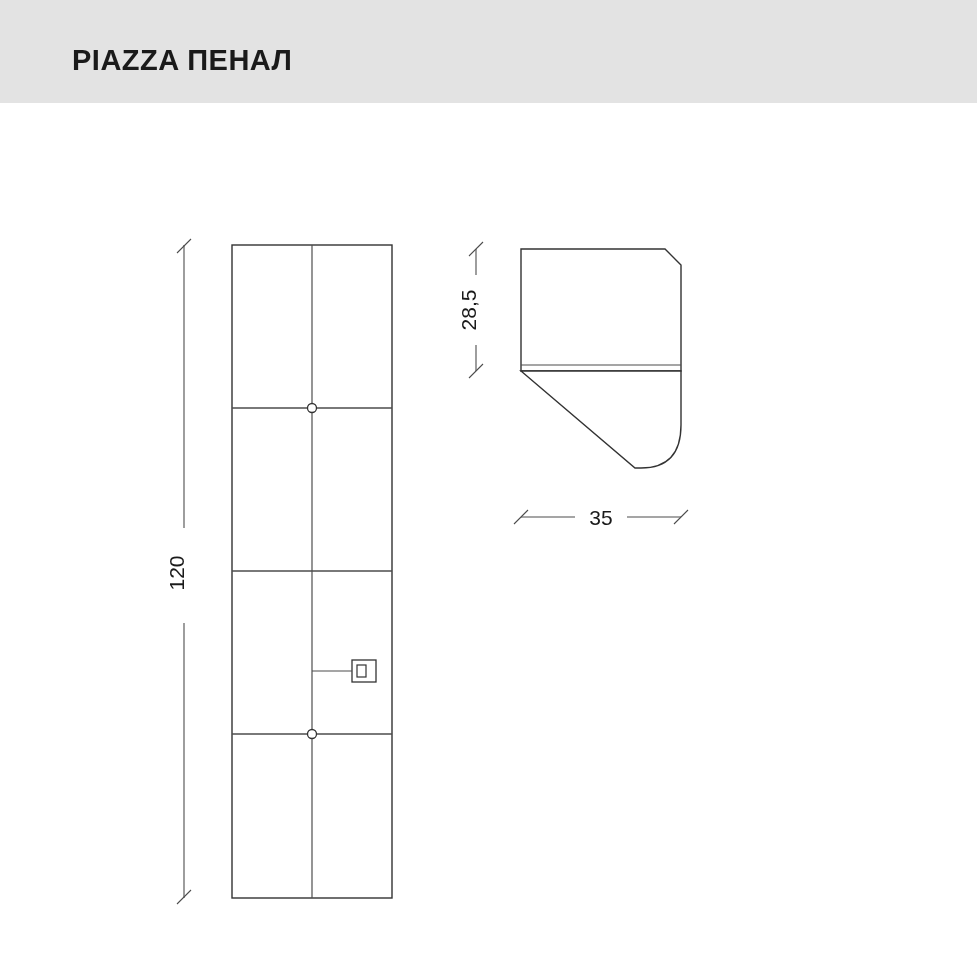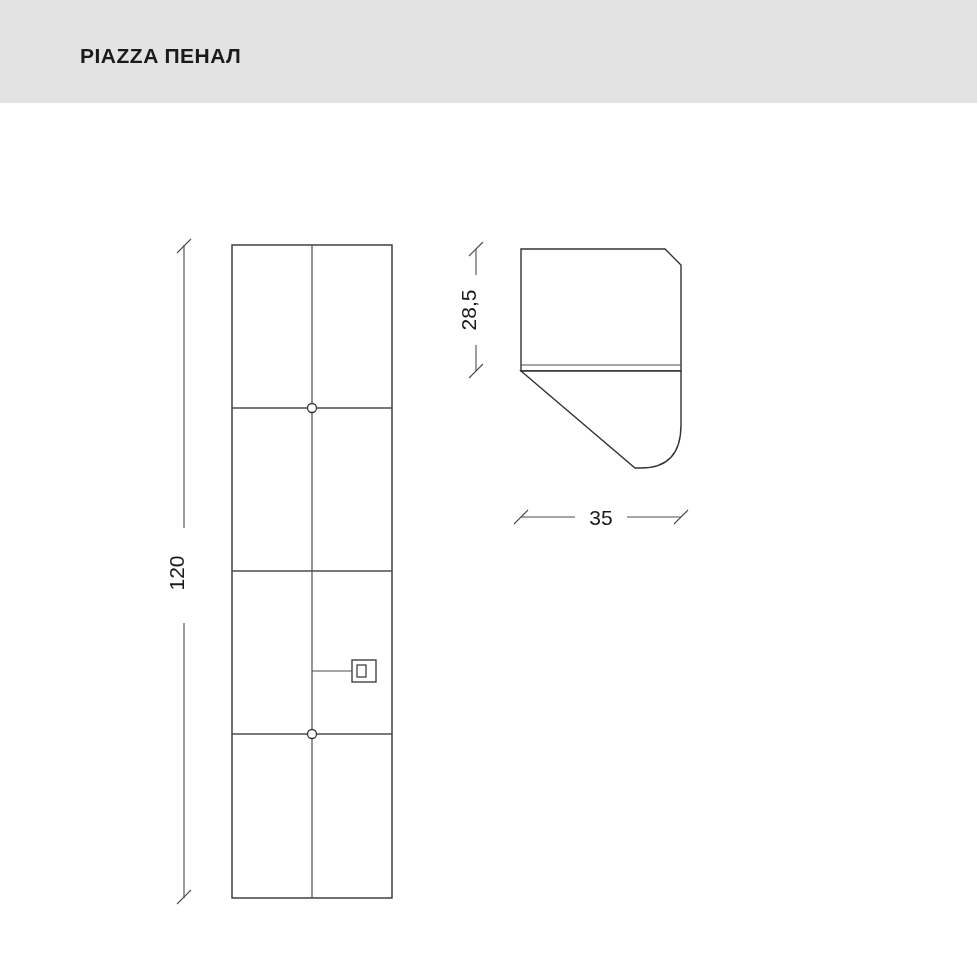--- a/index.html
+++ b/index.html
@@ -17,23 +17,23 @@
   #header-bar {
     position: absolute;
     left: 0;
     top: 0;
     width: 977px;
     height: 103px;
     background: #e3e3e3;
   }
   #page-title {
     position: absolute;
-    left: 80px;
+    left: 72px;
     top: 44px;
-    font-size: 21px;
+    font-size: 29px;
     font-weight: bold;
     letter-spacing: 0.5px;
     color: #1a1a1a;
     white-space: nowrap;
   }
   #drawing-area {
     position: absolute;
     left: 0;
     top: 103px;
     width: 977px;

